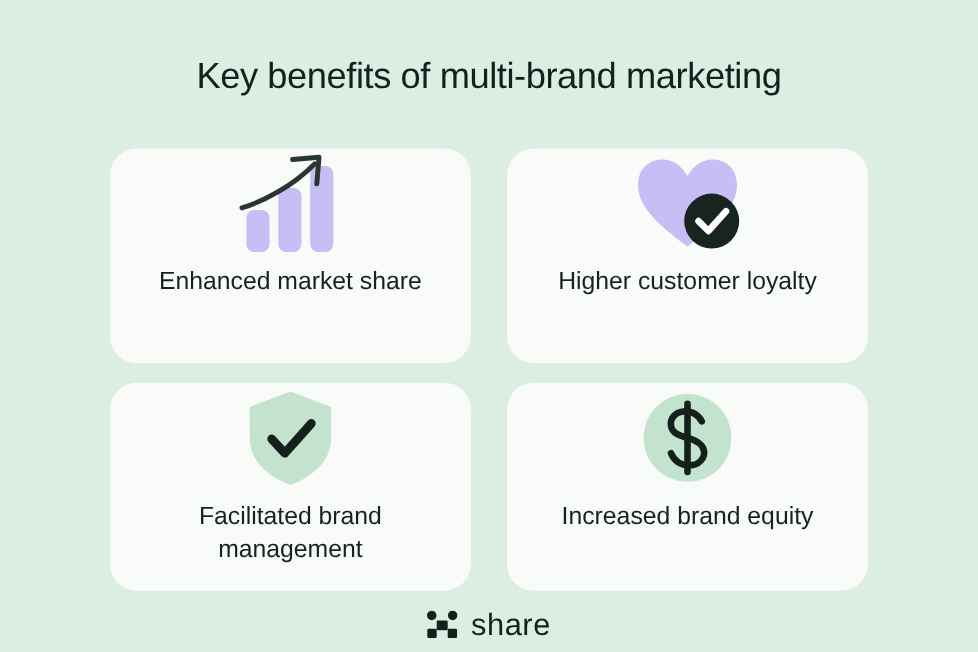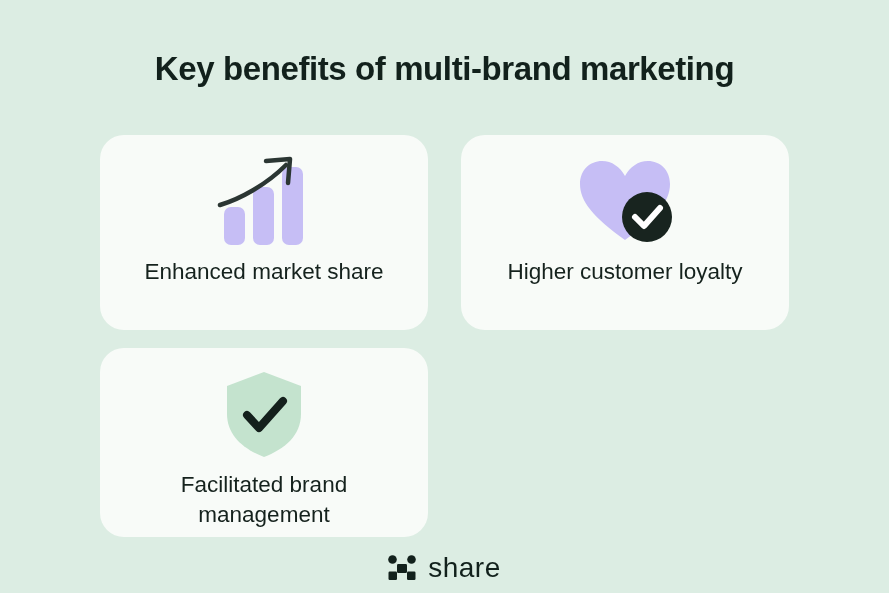--- a/index.html
+++ b/index.html
@@ -20,21 +20,21 @@
     height: 593px;
     box-sizing: border-box;
   }
   .title {
     position: absolute;
     top: 50px;
     left: 0;
     width: 889px;
     text-align: center;
     font-size: 33px;
-    font-weight: bold;
+    font-weight: normal;
     color: #12211c;
     letter-spacing: -0.4px;
   }
   .grid {
     position: absolute;
     left: 100px;
     top: 135px;
     width: 689px;
     height: 402px;
     display: grid;
@@ -44,21 +44,20 @@
     row-gap: 18px;
   }
   .card {
     background: #f8fbf8;
     border-radius: 24px;
     display: flex;
     flex-direction: column;
     align-items: center;
     justify-content: flex-start;
     box-sizing: border-box;
-    padding-top: 16px;
   }
   .card-icon {
     height: 100px;
     display: flex;
     align-items: center;
     justify-content: center;
   }
   .card-label {
     margin-top: 6px;
     text-align: center;
@@ -123,20 +122,30 @@
     <div class="card row2-card">
       <div class="card-icon">
         <svg width="86" height="90" viewBox="0 0 86 90" xmlns="http://www.w3.org/2000/svg">
           <path d="M43 3 L80 17 L80 45 C80 66, 64 80, 43 88 C22 80, 6 66, 6 45 L6 17 Z" fill="#c4e3ce"></path>
           <path d="M26 46 L38 59 L62 32" stroke="#14201c" stroke-width="8" fill="none" stroke-linecap="round" stroke-linejoin="round"></path>
         </svg>
       </div>
       <div class="card-label">Facilitated brand management</div>
     </div>
 
+    <div class="card row2-card">
+      <div class="card-icon">
+        <svg width="86" height="90" viewBox="0 0 86 90" xmlns="http://www.w3.org/2000/svg">
+          <circle cx="43" cy="45" r="40" fill="#c4e3ce"></circle>
+          <path d="M56 30 C 52 23, 45 20, 39 21 C 31 22, 27 28, 28 34 C 29 41, 36 43, 43 45 C 50 47, 57 50, 58 57 C 59 64, 53 70, 45 70 C 37 70, 31 66, 28 59" stroke="#14201c" stroke-width="6" fill="none" stroke-linecap="round"></path>
+          <path d="M43 14 L43 76" stroke="#14201c" stroke-width="6" stroke-linecap="round"></path>
+        </svg>
+      </div>
+      <div class="card-label">Increased brand equity</div>
+    </div>
 
   </div>
 
   <div class="footer">
     <span>
       <svg class="logo-mark" width="28" height="26" viewBox="0 0 28 26" xmlns="http://www.w3.org/2000/svg">
         <circle cx="4.5" cy="4.5" r="4.3" fill="#12211c"></circle>
         <circle cx="23.5" cy="4.5" r="4.3" fill="#12211c"></circle>
         <rect x="9" y="9" width="10" height="9" rx="1.2" fill="#12211c"></rect>
         <rect x="0.5" y="16.5" width="8.5" height="8.5" rx="1.2" fill="#12211c"></rect>

